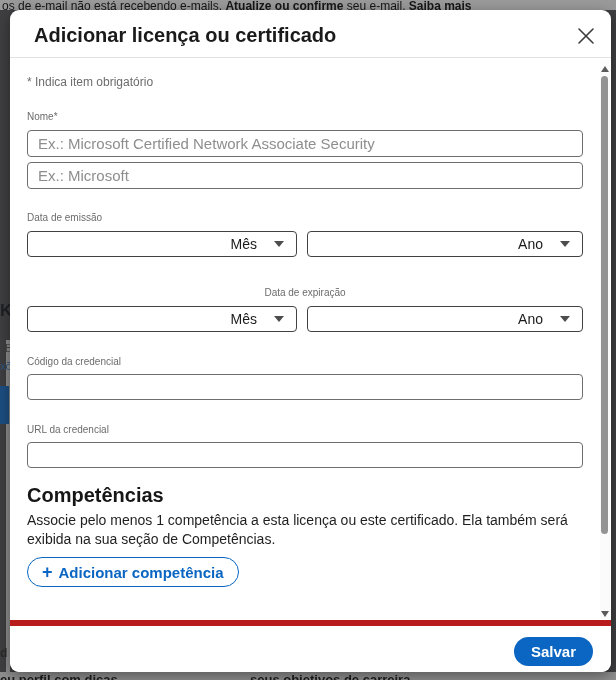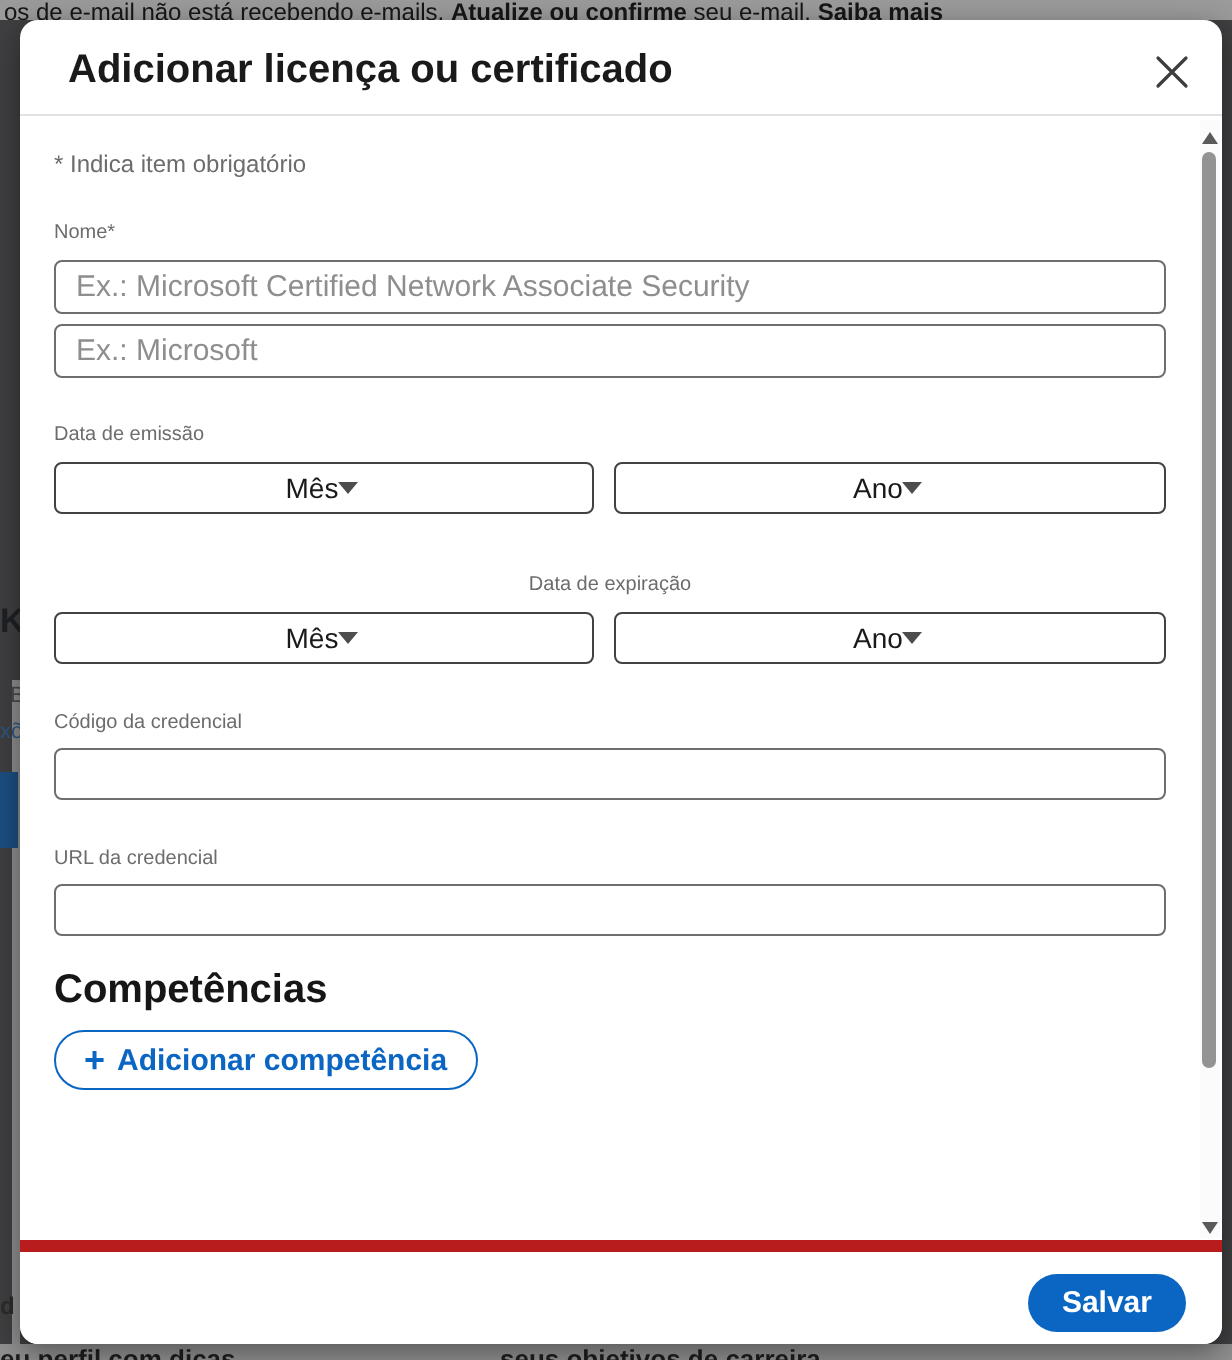--- a/index.html
+++ b/index.html
@@ -70,23 +70,24 @@
     padding:0 10px; font-size:15px; color:#1a1a1a;
     font-family:"Liberation Sans","DejaVu Sans",sans-serif;
     background:#fff; outline:none;
   }
   .txt-input.short { margin-top:4px; height:26px; }
   .txt-input::placeholder { color:#8e8e8e; opacity:1; }
 
   .select-row { margin-top:5px; display:flex; width:556px; }
   .select-box {
     height:26px; border:1px solid #424242; border-radius:4px;
-    display:flex; align-items:center; justify-content:center;
+    display:flex; align-items:center; justify-content:flex-end;
     padding:0 12px 0 10px; font-size:14px; color:#1a1a1a; cursor:pointer;
     background:#fff;
+    gap:17px;
   }
   .select-box.month { width:270px; margin-right:10px; }
   .select-box.year { flex:1; }
   .caret {
     width:0; height:0;
     border-left:5px solid transparent; border-right:5px solid transparent;
     border-top:6px solid #4d4d4d;
   }
 
   .section-h { margin-top:16px; font-size:20px; font-weight:bold; color:#161616; }
@@ -187,20 +188,21 @@
       </div>
     </div>
 
     <div class="fld-label mt21">Código da credencial</div>
     <input class="txt-input short" type="text" style="">
 
     <div class="fld-label mt21">URL da credencial</div>
     <input class="txt-input short" type="text" style="">
 
     <div class="section-h">Competências</div>
+    <div class="section-desc">Associe pelo menos 1 competência a esta licença ou este certificado. Ela também será exibida na sua seção de Competências.</div>
     <button class="add-skill-btn">
       <span class="plus">+</span>
       <span>Adicionar competência</span>
     </button>
 
     
   </div>
 
   <div class="scrollbar">
     <div class="sb-arrow-up"></div>

